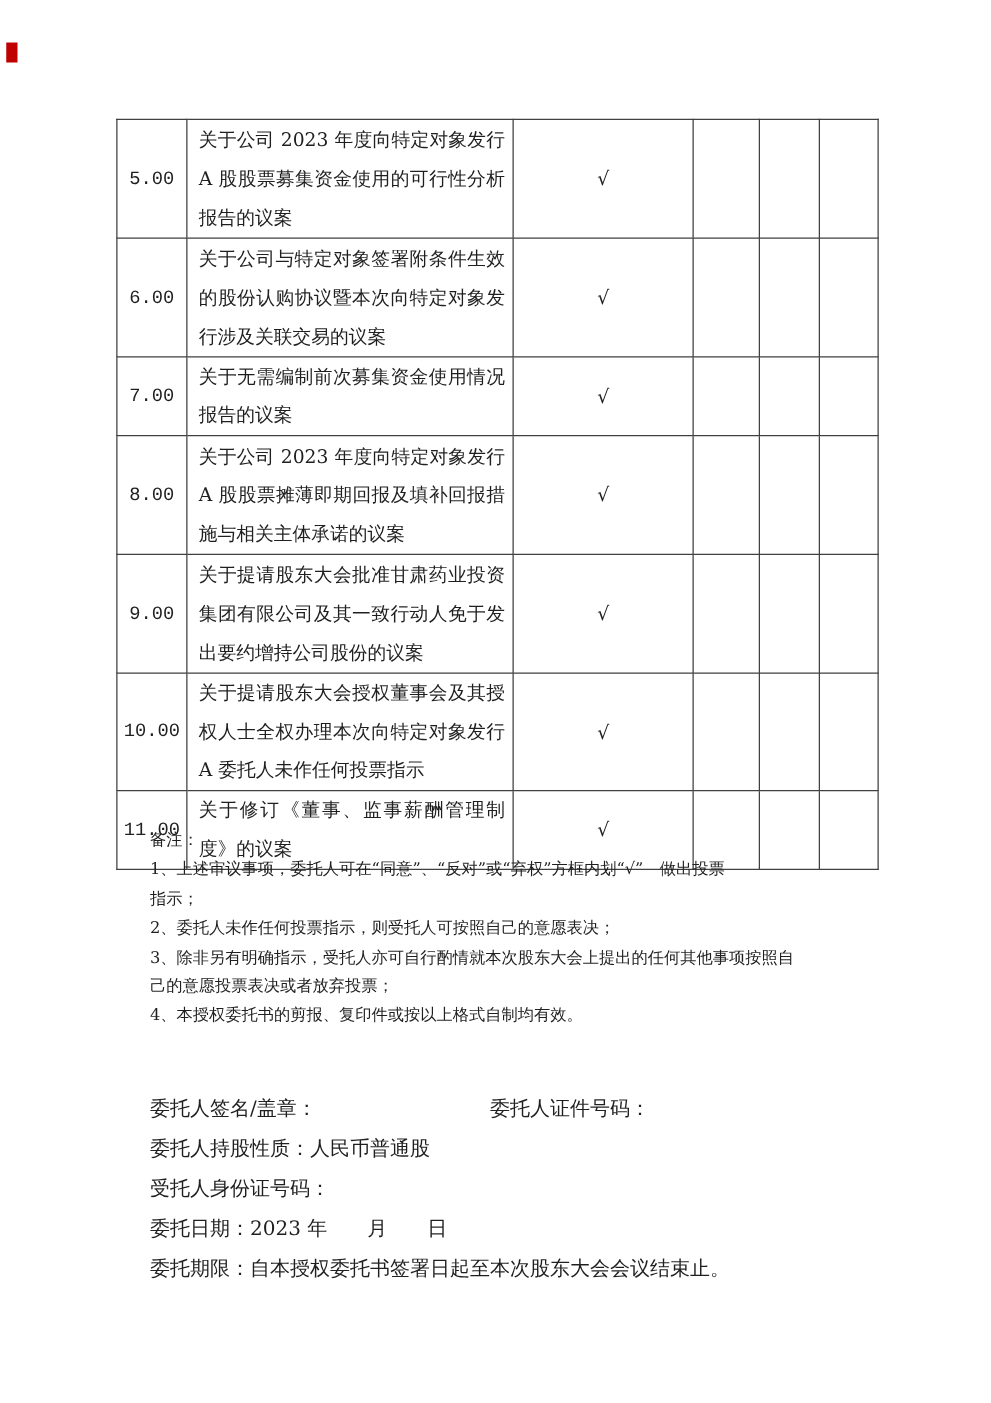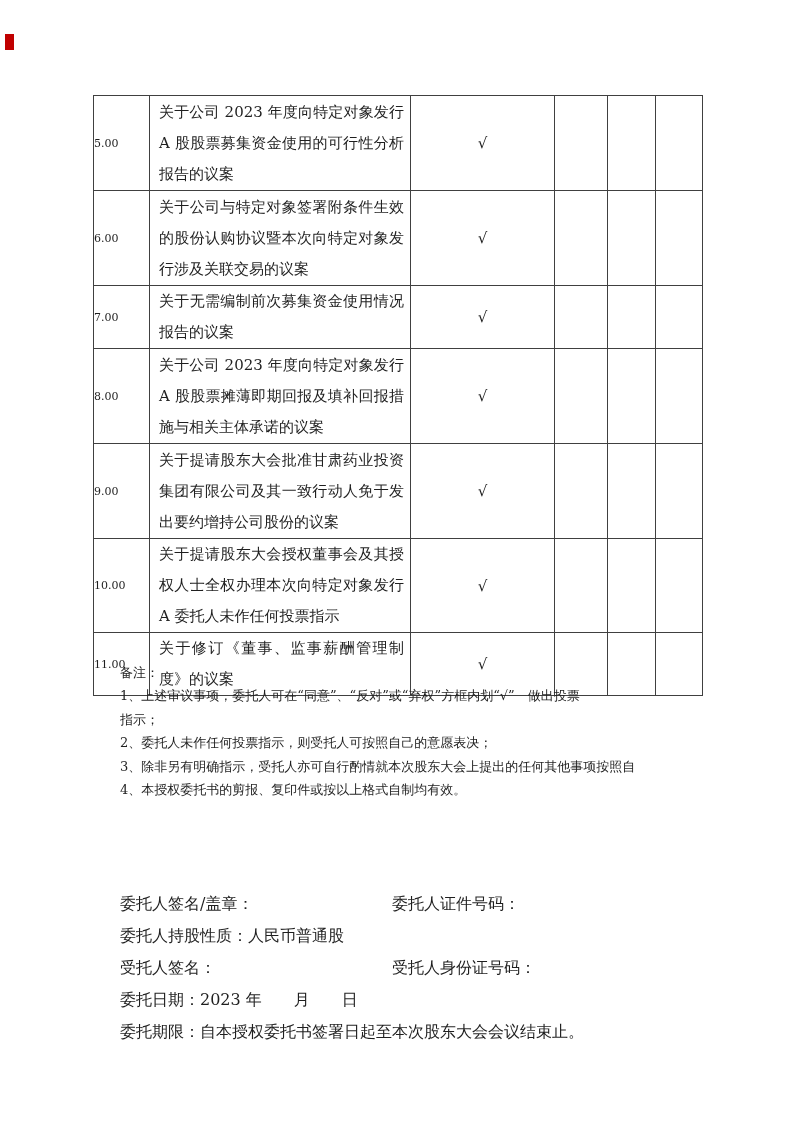--- a/index.html
+++ b/index.html
@@ -24,22 +24,23 @@
     position: absolute; left: 93px; top: 95px;
     width: 609px;
     border-collapse: collapse;
     table-layout: fixed;
   }
   table.vote td {
     border: 1.5px solid #404040;
     vertical-align: middle;
   }
   td.no {
-    text-align: left;
-    font-size: 11px;
+    text-align: center;
+    font-size: 15px;
+    font-family: Liberation Mono, monospace;
   }
   td.desc {
     padding: 0 6px 0 9px;
     font-size: 15px;
     line-height: 31px;
     text-align: justify;
     text-align-last: left;
   }
   td.agree {
     text-align: center;
@@ -62,21 +63,20 @@
   }
 
   
   .signature {
     position: absolute; left: 120px; top: 874px;
     width: 640px;
     display: flex; flex-direction: column;
     padding-top: 4px;
     row-gap: 14px;
     font-size: 16px;
-    margin-top: 17px;
   }
   .sig-row {
     display: grid;
     grid-template-columns: 272px auto;
     height: 18px;
     line-height: 18px;
     white-space: nowrap;
   }
 </style>
 </head>
@@ -154,33 +154,33 @@
       </tr>
     </tbody>
   </table>
 
   <div class="notes">
     <div class="note-line">备注：</div>
     <div class="note-line">1、上述审议事项，委托人可在“同意”、“反对”或“弃权”方框内划“√”　做出投票</div>
     <div class="note-line">指示；</div>
     <div class="note-line">2、委托人未作任何投票指示，则受托人可按照自己的意愿表决；</div>
     <div class="note-line">3、除非另有明确指示，受托人亦可自行酌情就本次股东大会上提出的任何其他事项按照自</div>
+    <div class="note-line">己的意愿投票表决或者放弃投票；</div>
     <div class="note-line">4、本授权委托书的剪报、复印件或按以上格式自制均有效。</div>
   </div>
 
   <div class="signature">
     <div class="sig-row">
       <span>委托人签名/盖章：</span>
       <span>委托人证件号码：</span>
     </div>
     <div class="sig-row">
       <span>委托人持股性质：人民币普通股</span>
     </div>
     <div class="sig-row">
-      <span>受托人签名：</span>
       <span>受托人身份证号码：</span>
     </div>
     <div class="sig-row">
       <span>委托日期：2023 年　　月　　日</span>
       <span></span>
     </div>
     <div class="sig-row">
       <span>委托期限：自本授权委托书签署日起至本次股东大会会议结束止。</span>
       <span></span>
     </div>

